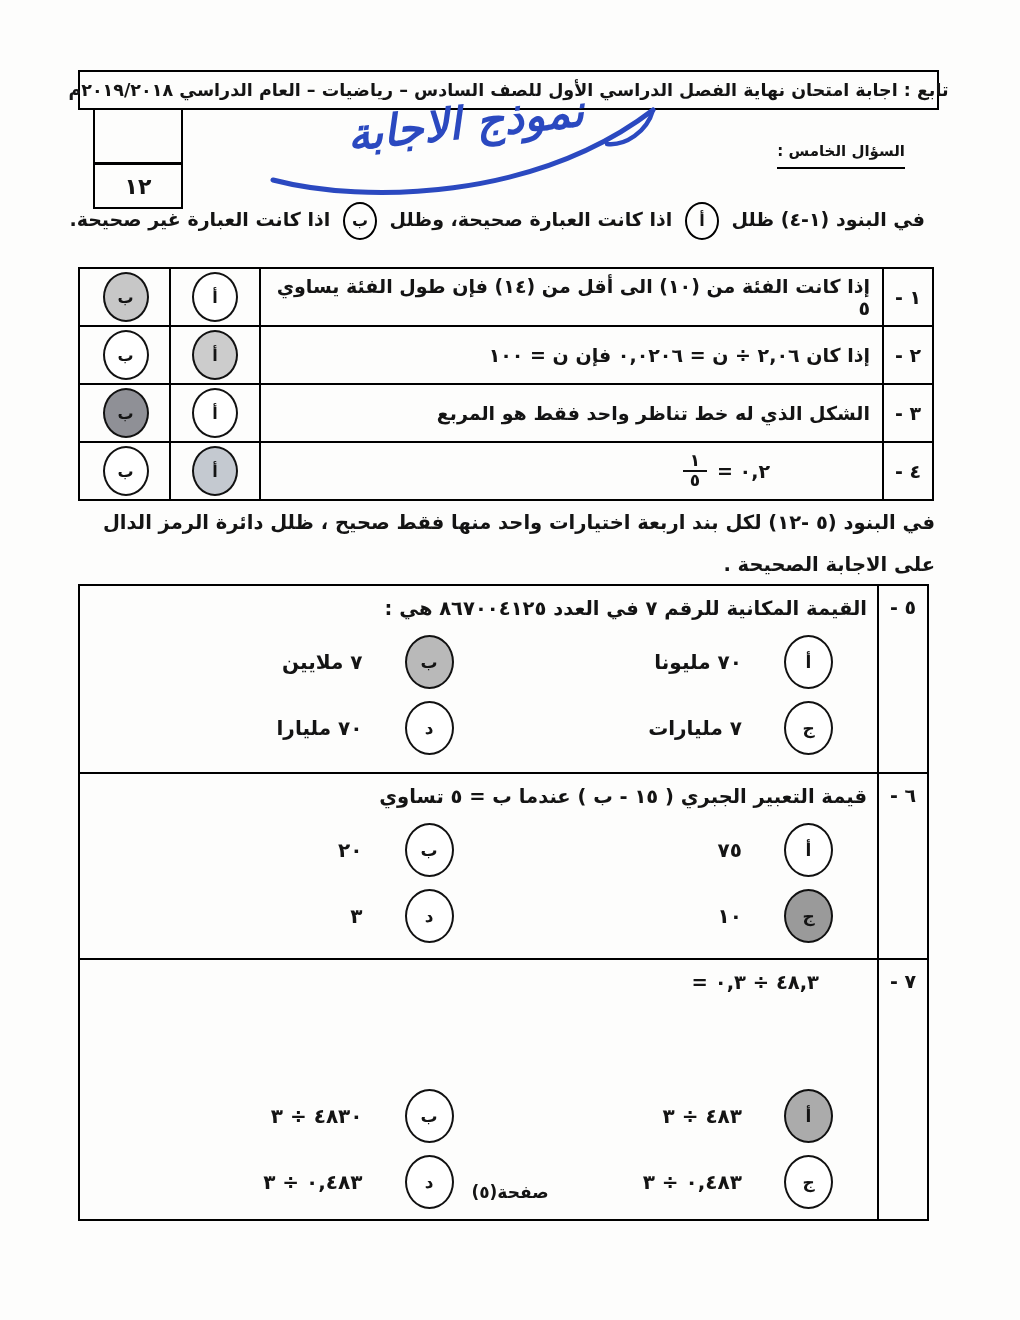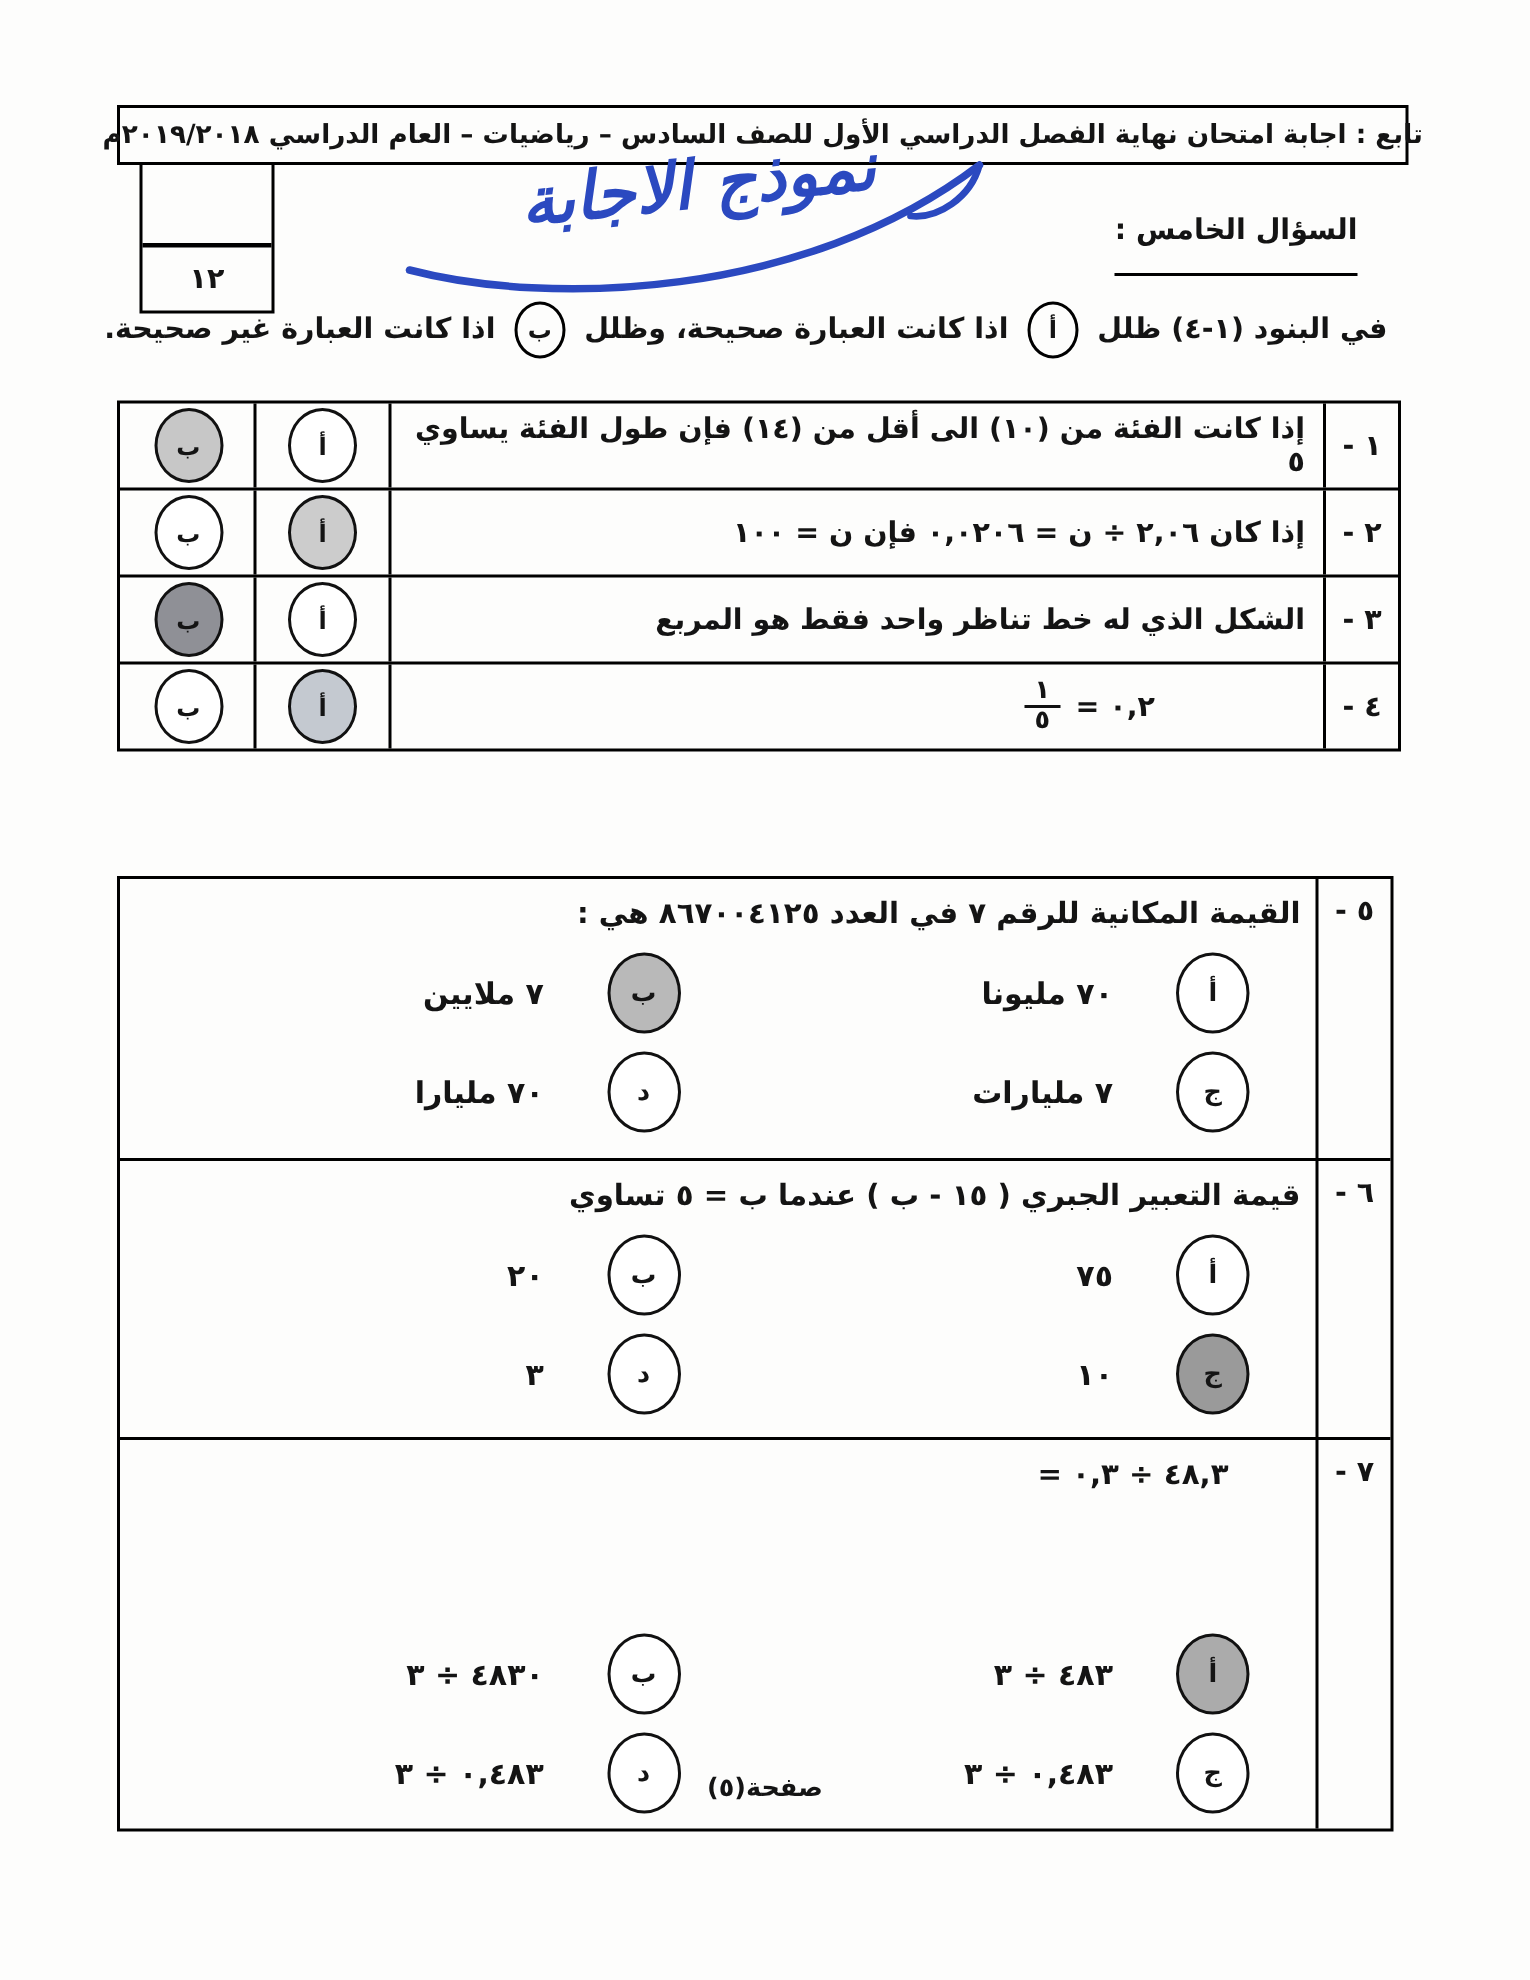--- a/index.html
+++ b/index.html
@@ -8,28 +8,28 @@
 
   
   .header-bar{position:absolute;left:78px;top:70px;width:857px;height:36px;
     border:2.5px solid #000;display:flex;align-items:center;justify-content:center;
     font-size:17.5px;font-weight:bold;direction:rtl;white-space:nowrap;}
 
   
   .score-box{position:absolute;left:93px;top:108px;width:86px;height:97px;border:2.5px solid #000;}
   .score-box .cell-top{height:52px;border-bottom:3px solid #000;}
   .score-box .cell-bottom{height:42px;display:flex;align-items:center;justify-content:center;
-    font-size:19px;font-weight:bold;border-radius:19px;}
+    font-size:22px;font-weight:bold;border-radius:19px;}
 
   
   .handwriting{position:absolute;left:255px;top:80px;width:430px;height:125px;pointer-events:none;}
 
   
-  .section-title{position:absolute;right:115px;top:142px;font-size:19px;font-weight:bold;
-    direction:rtl;border-bottom:2.5px solid #000;padding-bottom:18px;}
+  .section-title{position:absolute;right:115px;top:142px;font-size:15px;font-weight:bold;
+    direction:rtl;border-bottom:2.5px solid #000;padding-bottom:7px;}
 
   
   .instr1{position:absolute;left:69px;top:196px;width:856px;direction:rtl;text-align:right;
     font-size:19px;font-weight:bold;line-height:46px;}
   .inline-circle{display:inline-flex;width:30px;height:34px;border:2px solid #000;border-radius:50%;
     align-items:center;justify-content:center;font-size:16px;vertical-align:middle;margin:0 6px;}
 
   
   .tf-table{position:absolute;left:78px;top:267px;width:852px;border:2.5px solid #000;direction:rtl;}
   .tf-row{display:grid;grid-template-columns:50px 623px 90px 87px;height:56px;border-bottom:2.5px solid #000;}
@@ -174,20 +174,21 @@
           </div>
       </div>
       <div class="tf-choice">
         <div class="tf-circle">
             <span>ب</span>
           </div>
       </div>
     </div>
   </div>
 
+  <div class="instr2">في البنود (٥ -١٢) لكل بند اربعة اختيارات واحد منها فقط صحيح ، ظلل دائرة الرمز الدال على الاجابة الصحيحة .</div>
 
   <div class="mcq-table">
 
     <div class="mcq-row">
       <div class="mcq-num">٥ -</div>
       <div class="mcq-body q5-h">
         <div class="mcq-question">القيمة المكانية للرقم ٧  في العدد  ٨٦٧٠٠٤١٢٥ هي :</div>
         <div class="opt-grid">
           <div class="opt-pair">
             <div class="opt-cell right">

